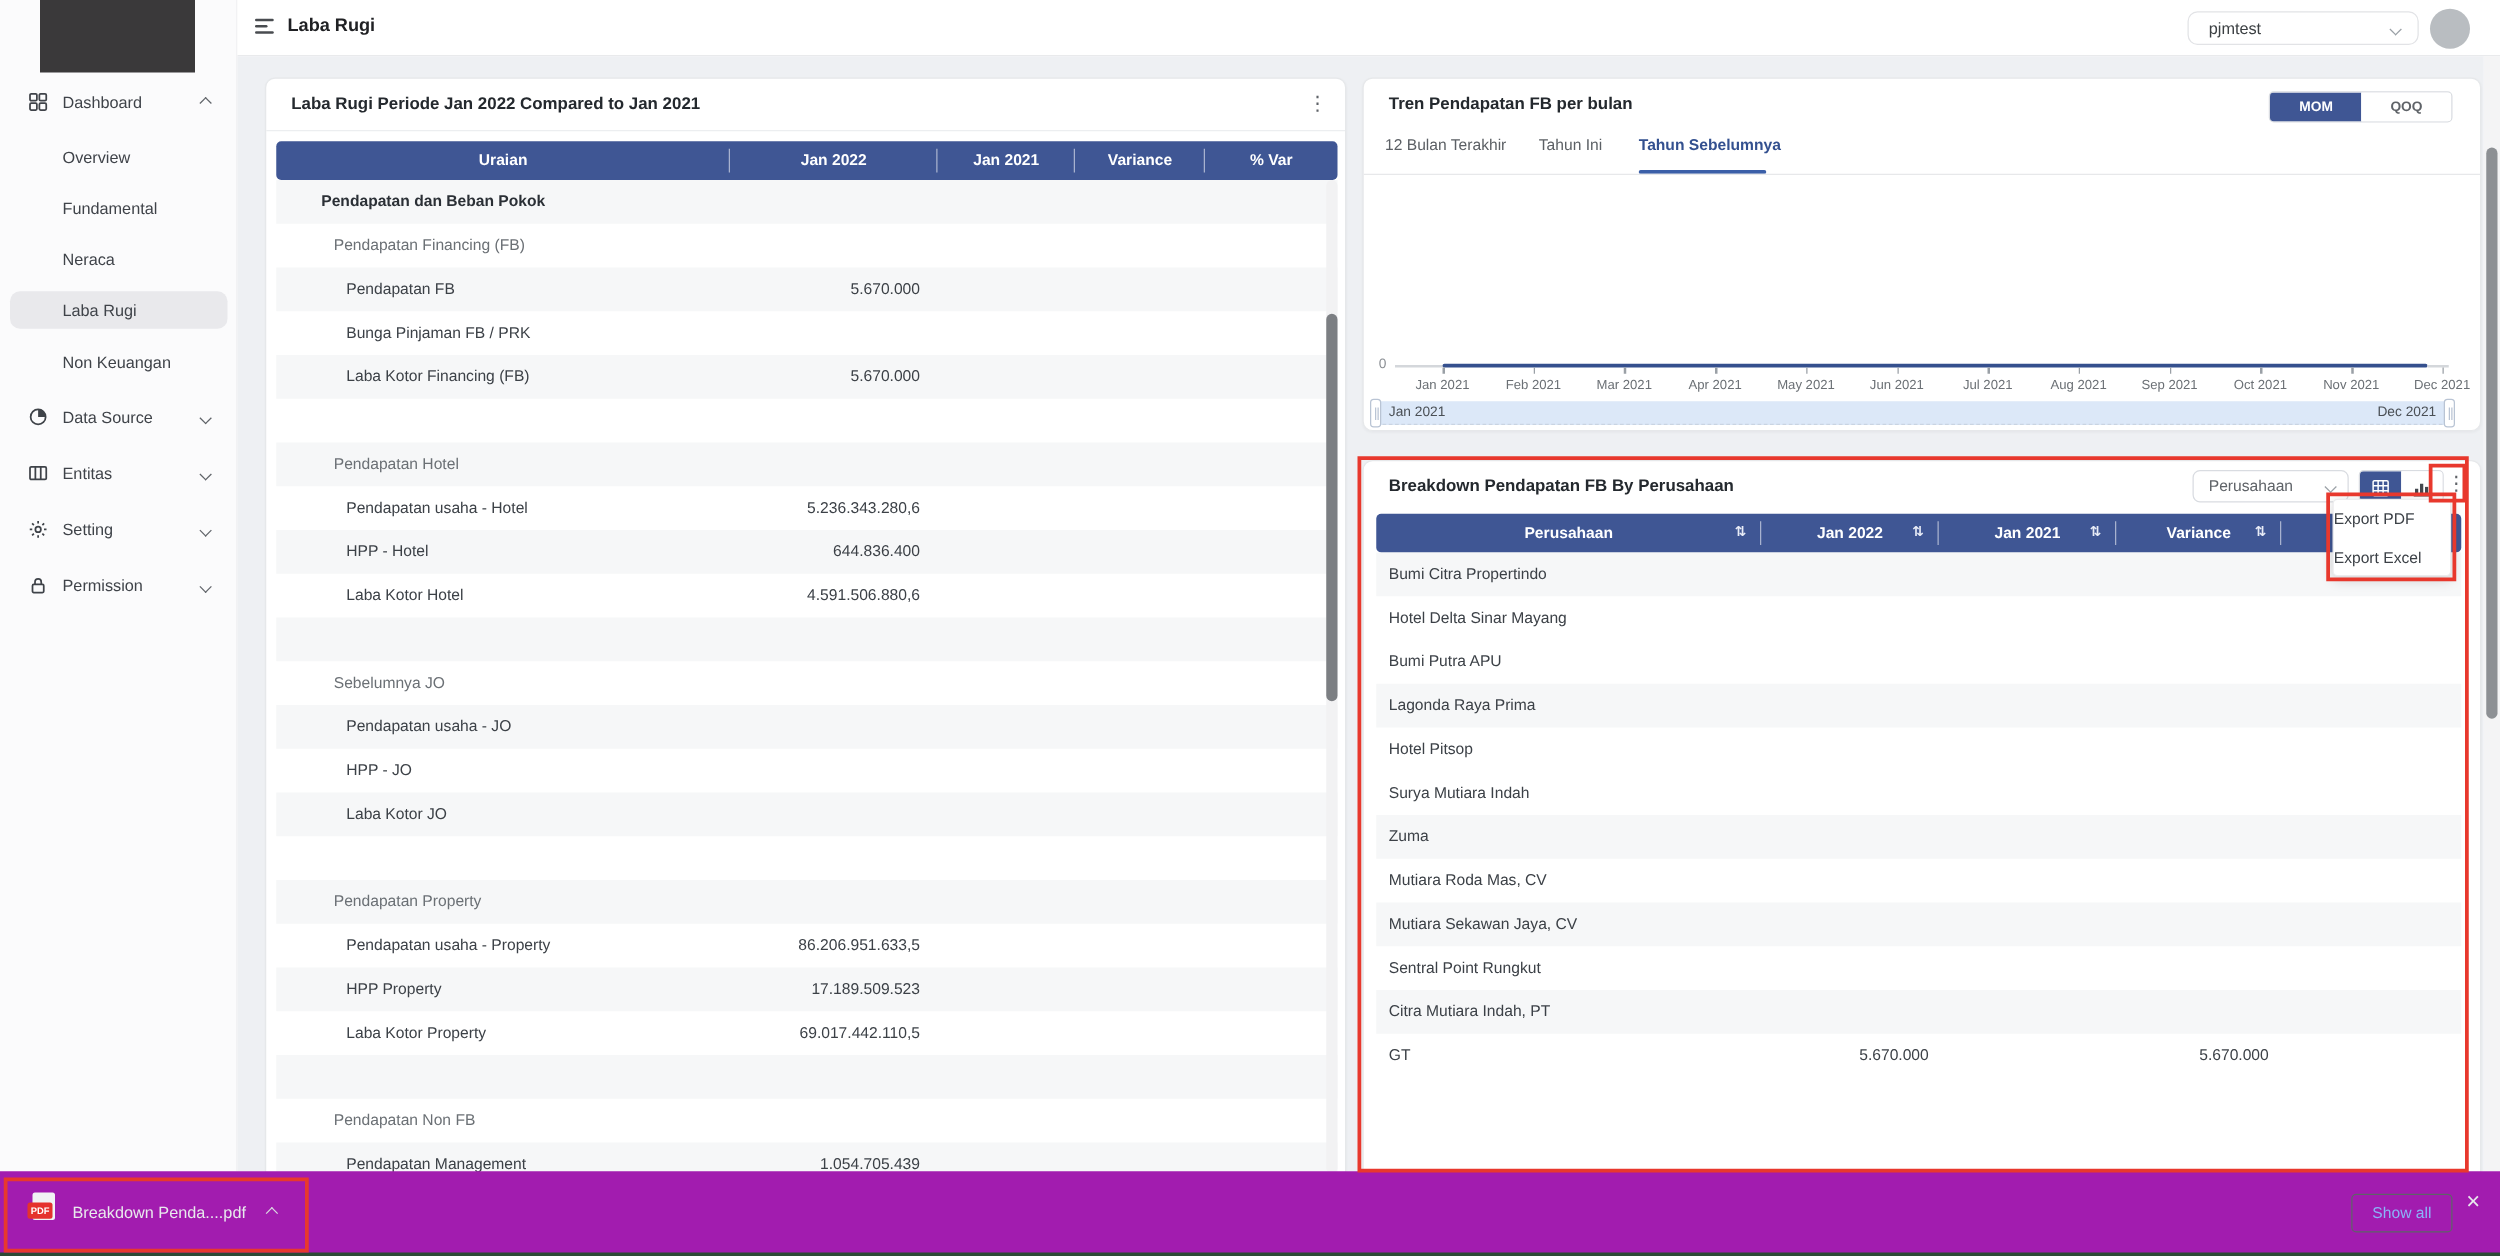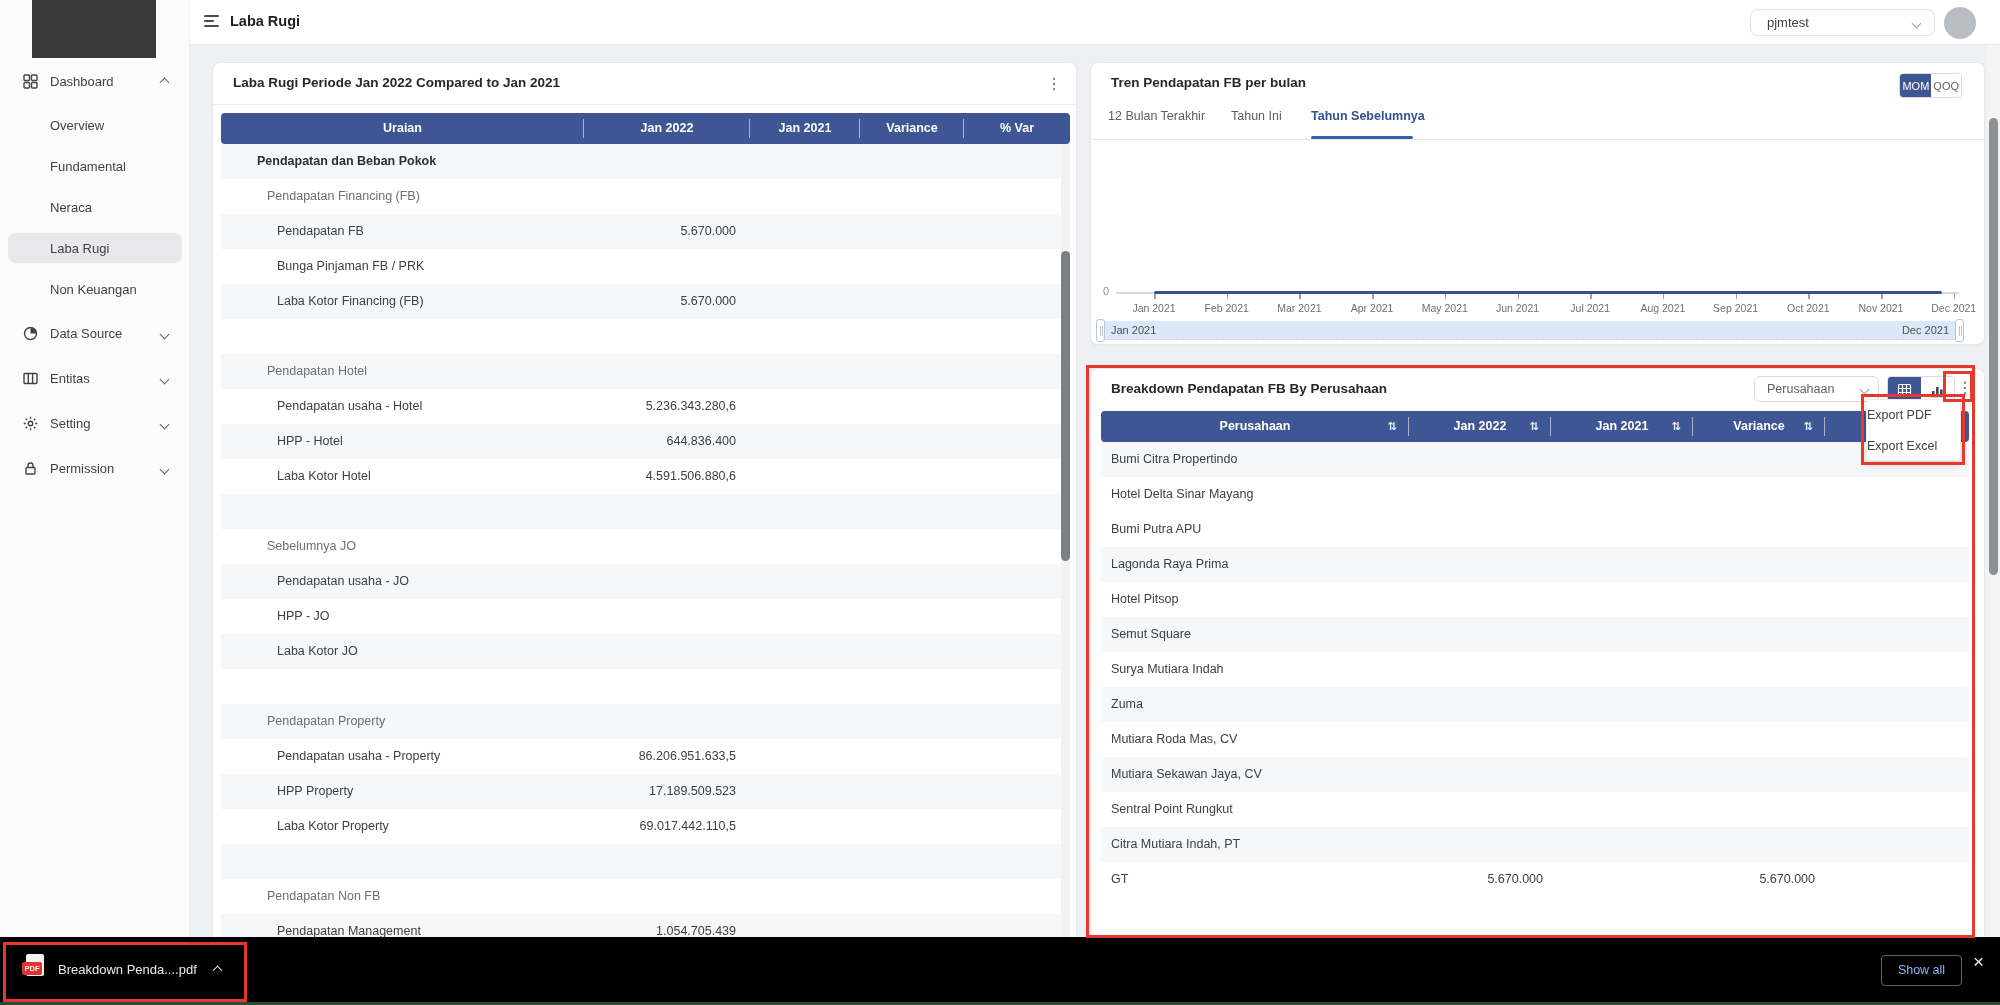--- a/index.html
+++ b/index.html
@@ -60,21 +60,21 @@
   .mrow .lab.lv1{left:18px;color:#6b7075;}
   .mrow .lab.lv2{left:28px;}
   .mrow .val{position:absolute;left:363px;top:10px;width:166px;padding-right:14px;text-align:right;font-size:12.5px;color:var(--txt2);}
   
   #main-sb-track{left:848px;top:81px;width:9px;height:795px;background:#f2f2f3;border-radius:5px;}
   #main-sb-thumb{left:848px;top:188px;width:9px;height:310px;background:#7c7f83;border-radius:5px;cursor:pointer;}
 
   
   #chart-card{left:1090px;top:62px;width:895px;height:283px;}
   #toggle-wrap{position:absolute;right:22px;top:10px;height:25px;display:flex;border:1px solid #d9dce1;border-radius:4px;overflow:hidden;}
-  .tg{height:25px;line-height:24px;padding:0 2px;font-size:11px;font-weight:normal;color:#5f6368;background:#fff;cursor:pointer;}
+  .tg{height:25px;line-height:24px;padding:0 23px;font-size:11px;font-weight:bold;color:#5f6368;background:#fff;cursor:pointer;}
   .tg.active{background:var(--blue);color:#fff;}
   .tab{position:absolute;top:46px;font-size:12.5px;color:#5c6065;cursor:pointer;white-space:nowrap;}
   .tab.active{color:var(--blue-dark);font-weight:bold;}
   #tab-underline{left:220px;top:73px;width:102px;height:3px;background:#3b5fa8;border-radius:2px;}
   #tabs-divider{left:0;top:76px;width:893px;height:1px;background:#e7e8ea;}
   #zero-label{left:12px;top:222px;font-size:11px;color:#8b8f94;}
   .axis-gray{position:absolute;top:229px;height:2px;background:#d4d7db;}
   #zero-line{left:63px;top:228px;width:788px;height:3px;background:#35508e;border-radius:2px;}
   .tick{position:absolute;top:231px;width:1.5px;height:5px;background:#9aa0a6;}
   .mlabel{position:absolute;top:239px;width:70px;margin-left:-35px;text-align:center;font-size:10.5px;color:#6b7075;}
@@ -104,21 +104,21 @@
   .menu-item{position:absolute;left:0;width:95px;height:31px;line-height:31px;font-size:12.5px;color:#3c4147;cursor:pointer;white-space:nowrap;}
 
   
   .redbox{position:absolute;border:3px solid var(--red);z-index:60;pointer-events:none;}
   #red-card{left:1086px;top:365px;width:889px;height:573px;}
   #red-kebab{left:1943px;top:371px;width:30px;height:31px;}
   #red-menu{left:1861px;top:394px;width:104px;height:71px;}
   #red-chip{left:3px;top:942px;width:244px;height:60px;}
 
   
-  #dlbar{left:0;top:937px;width:2000px;height:68px;background:#000000;z-index:50;}
+  #dlbar{left:0;top:937px;width:2000px;height:68px;background:#a21caf;z-index:50;}
   #dlbar-strip{left:0;top:1002px;width:2000px;height:3px;background:#2c4a35;z-index:51;}
   #pdf-icon{position:absolute;left:22px;top:17px;width:24px;height:28px;}
   #pdf-icon .page{position:absolute;left:4px;top:0;width:18px;height:22px;background:#f1f3f4;border-radius:2px;}
   #pdf-icon .band{position:absolute;left:0;top:8px;width:20px;height:13px;background:#e5322d;border-radius:2px;color:#fff;font-size:7.5px;font-weight:bold;text-align:center;line-height:13px;}
   #dl-name{position:absolute;left:58px;top:25px;font-size:13px;color:#e8eaed;cursor:pointer;}
   #dl-chev{left:214px;top:30px;border-color:#dadce0;}
   #show-all{position:absolute;left:1881px;top:18px;width:81px;height:31px;border:1px solid #5f6368;border-radius:4px;text-align:center;line-height:29px;font-size:12.5px;color:#8ab4f8;cursor:pointer;}
   #dl-close{position:absolute;left:1973px;top:14px;font-size:19px;color:#e8eaed;cursor:pointer;}
 
   
@@ -393,23 +393,20 @@
       </div>
       <div class="brow">
         <span class="nm">Bumi Putra APU</span>
       </div>
       <div class="brow stripe">
         <span class="nm">Lagonda Raya Prima</span>
       </div>
       <div class="brow">
         <span class="nm">Hotel Pitsop</span>
       </div>
-      <div class="brow stripe">
-        <span class="nm">Semut Square</span>
-      </div>
       <div class="brow">
         <span class="nm">Surya Mutiara Indah</span>
       </div>
       <div class="brow stripe">
         <span class="nm">Zuma</span>
       </div>
       <div class="brow">
         <span class="nm">Mutiara Roda Mas, CV</span>
       </div>
       <div class="brow stripe">

